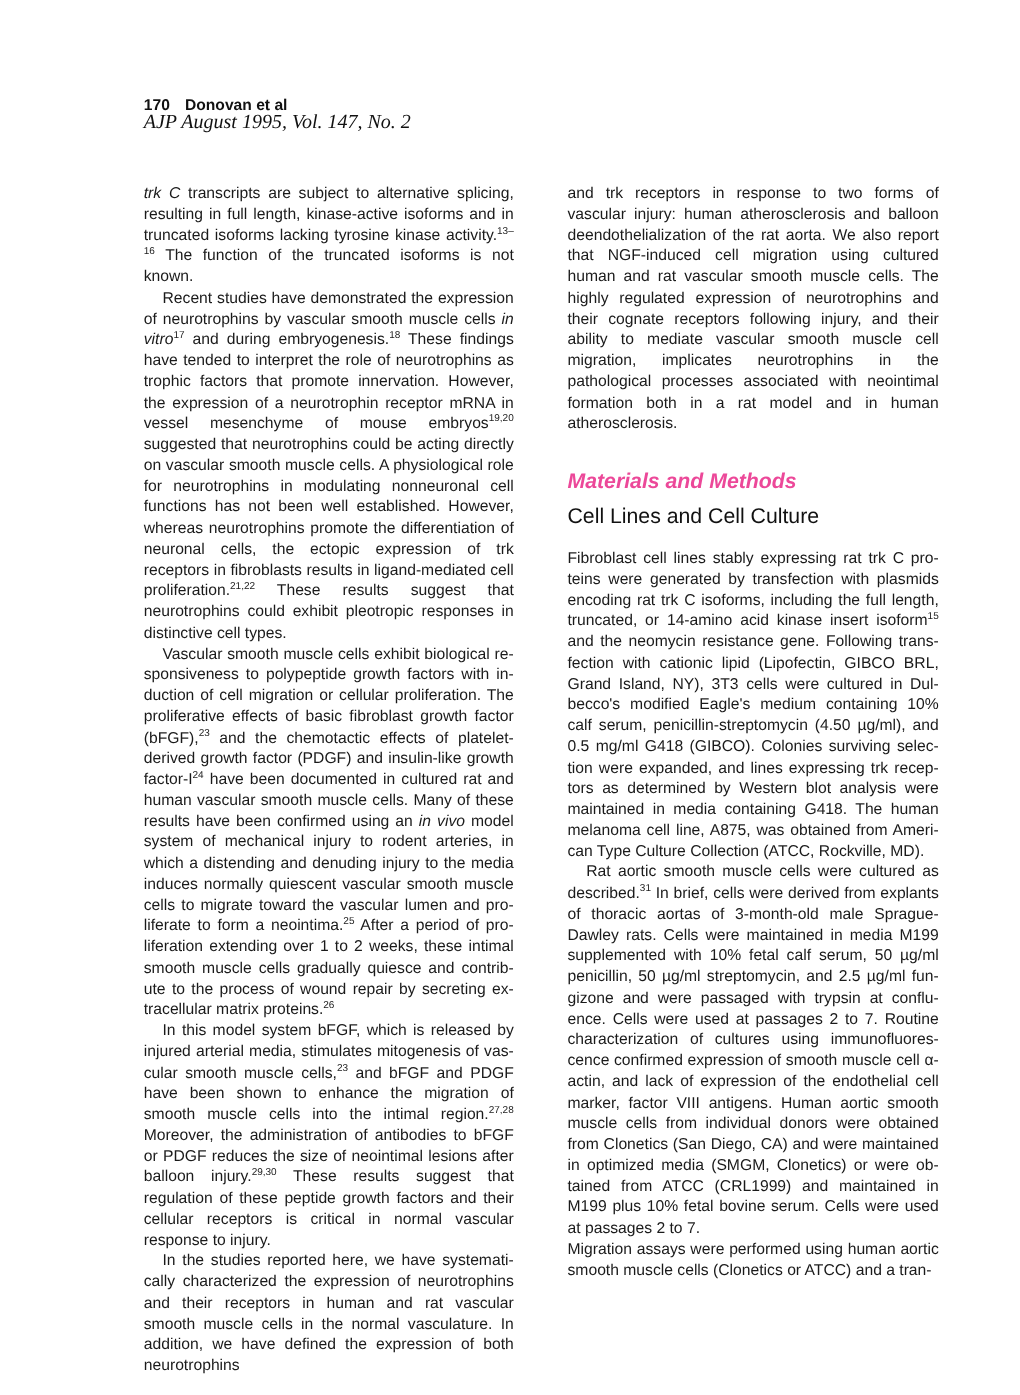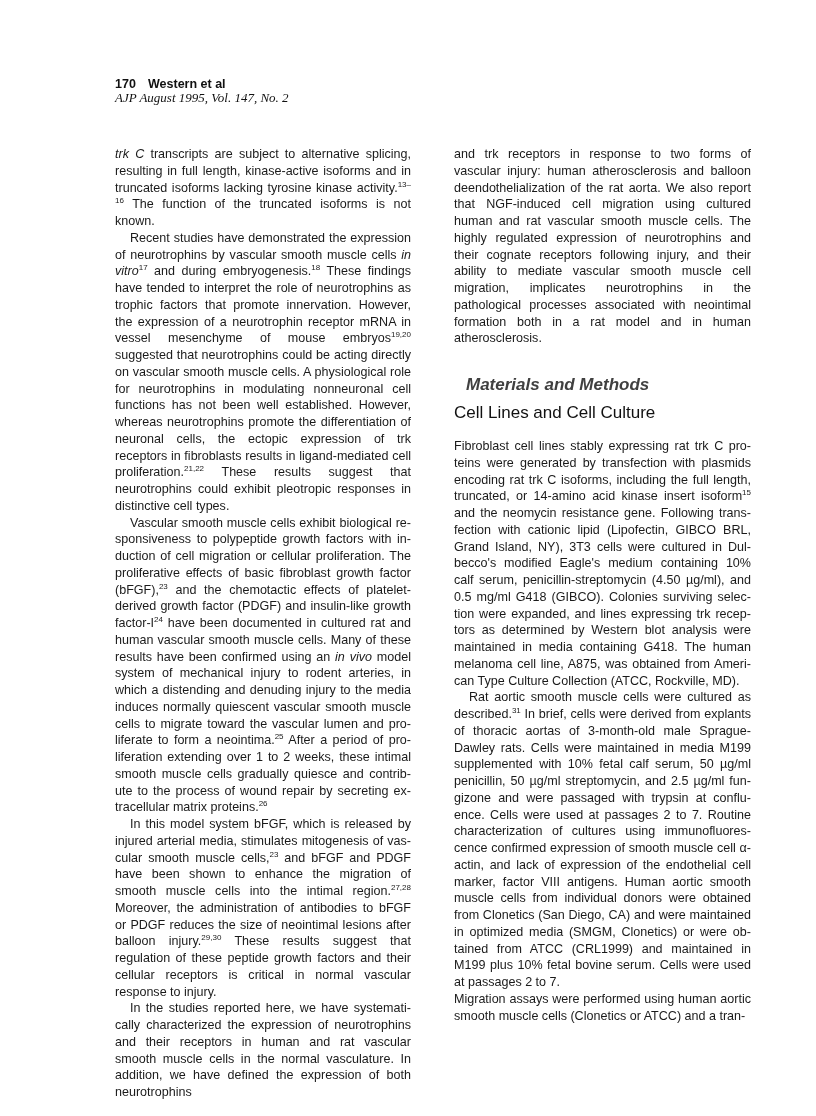--- a/index.html
+++ b/index.html
@@ -1,37 +1,37 @@
 <!DOCTYPE html>
 <html><head>
 <meta charset="utf-8">
 <style>
   html, body { margin: 0; padding: 0; background: #ffffff; }
   body { width: 816px; height: 1116px; position: relative; overflow: hidden;
          font-family: "Liberation Sans", sans-serif; color: #1a1a1a; }
   .running-head { position: absolute; left: 115px; top: 77px; }
   .rh-line1 { font-size: 12.5px; line-height: 14px; font-weight: bold; color: #111; }
   .rh-line1 .pg { display: inline-block; width: 33px; }
-  .rh-line2 { font-family: "Liberation Serif", serif; font-style: italic; font-size: 13px; line-height: 14px; color: #111; }
+  .rh-line2 { font-family: "Liberation Serif", serif; font-style: italic; font-size: 16px; line-height: 14px; color: #111; }
   .col { position: absolute; top: 146px; font-size: 12.55px; line-height: 16.75px; text-align: justify; }
   .col-left { left: 115px; width: 296px; }
   .col-right { left: 454px; width: 297px; }
   .col p { margin: 0; text-indent: 0; hyphens: manual; }
   .col p.ind { text-indent: 15px; }
   sup { font-size: 8px; line-height: 0; vertical-align: 5px; }
-  .h-major { font-size: 17px; font-weight: bold; font-style: italic; margin: 27px 0 0 12px; line-height: 22px; color: #404040; }
+  .h-major { font-size: 17px; font-weight: bold; font-style: italic; margin: 27px 0 0 0; line-height: 22px; color: #ec4899; }
   .h-minor { font-size: 17px; margin: 6px 0 14px 0; line-height: 22px; color: #111; }
   .h-minor.sp { margin-top: 22px; }
   i { font-style: italic; margin-top: 20px; }
 </style>
 </head>
 <body>
 
 <div class="running-head">
-  <div class="rh-line1"><span class="pg">170</span><span>Western et al</span></div>
+  <div class="rh-line1"><span class="pg">170</span><span>Donovan et al</span></div>
   <div class="rh-line2">AJP August 1995, Vol. 147, No. 2</div>
 </div>
 
 <div class="col col-left">
   <p><i>trk C</i><span> transcripts are subject to alternative splicing, resulting in full length, kinase-active isoforms and in truncated isoforms lacking tyrosine kinase activ­ity.</span><sup>13–16</sup><span> The function of the truncated isoforms is not known.</span></p>
 
   <p class="ind"><span>Recent studies have demonstrated the expression of neurotrophins by vascular smooth muscle cells </span><i>in vitro</i><sup>17</sup><span> and during embryogenesis.</span><sup>18</sup><span> These findings have tended to interpret the role of neurotrophins as trophic factors that promote innervation. However, the expression of a neurotrophin receptor mRNA in vessel mesenchyme of mouse embryos</span><sup>19,20</sup><span> suggested that neurotrophins could be acting directly on vascular smooth muscle cells. A physiological role for neuro­trophins in modulating nonneuronal cell functions has not been well established. However, whereas neuro­trophins promote the differentiation of neuronal cells, the ectopic expression of trk receptors in fibroblasts results in ligand-mediated cell proliferation.</span><sup>21,22</sup><span> These results suggest that neurotrophins could ex­hibit pleotropic responses in distinctive cell types.</span></p>
 
   <p class="ind"><span>Vascular smooth muscle cells exhibit biological re­sponsiveness to polypeptide growth factors with in­duction of cell migration or cellular proliferation. The proliferative effects of basic fibroblast growth factor (bFGF),</span><sup>23</sup><span> and the chemotactic effects of platelet-derived growth factor (PDGF) and insulin-like growth factor-I</span><sup>24</sup><span> have been documented in cultured rat and human vascular smooth muscle cells. Many of these results have been confirmed using an </span><i>in vivo</i><span> model system of mechanical injury to rodent arteries, in which a distending and denuding injury to the media induces normally quiescent vascular smooth muscle cells to migrate toward the vascular lumen and pro­liferate to form a neointima.</span><sup>25</sup><span> After a period of pro­liferation extending over 1 to 2 weeks, these intimal smooth muscle cells gradually quiesce and contrib­ute to the process of wound repair by secreting ex­tracellular matrix proteins.</span><sup>26</sup></p>
 

